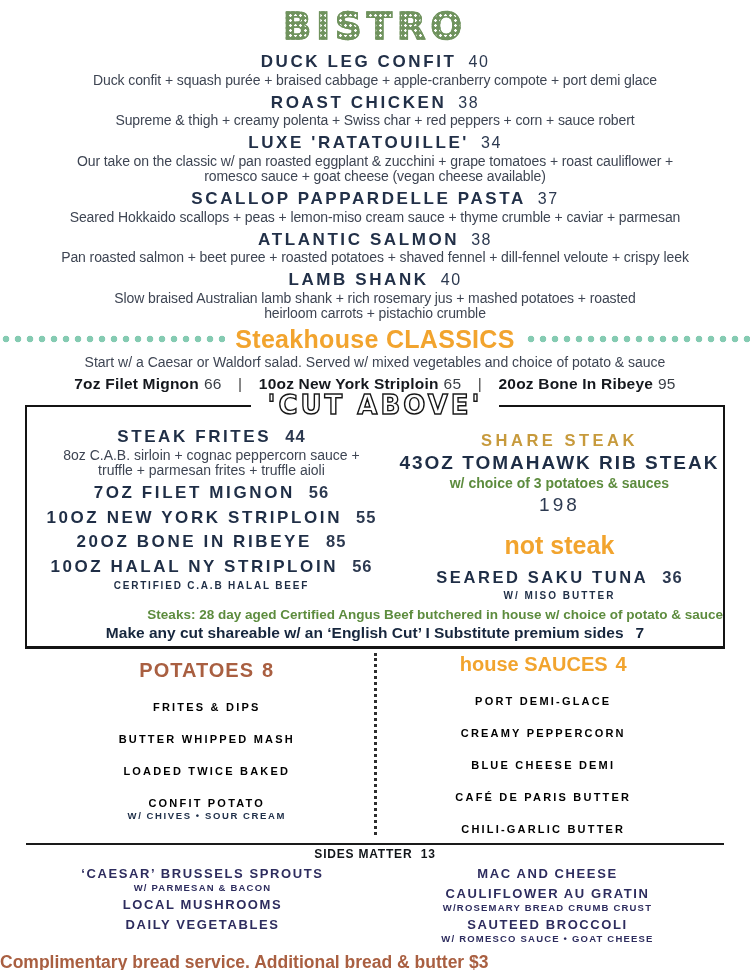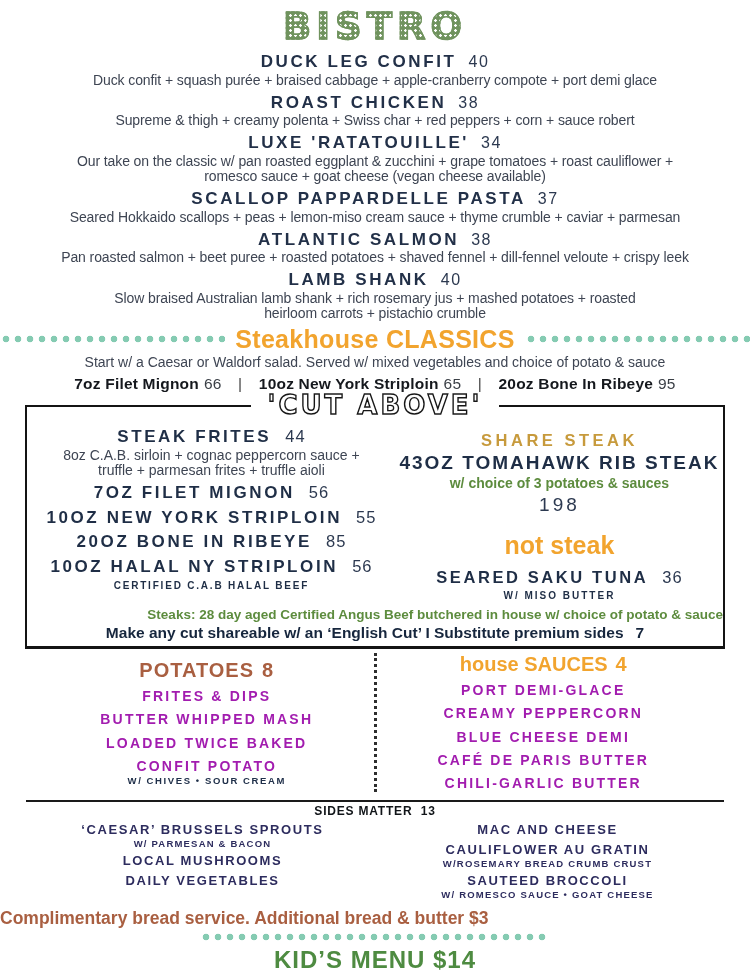--- a/index.html
+++ b/index.html
@@ -35,41 +35,41 @@
   .q-price{font-weight:400;color:#3a3f46;margin-left:5px;}
   .q-sep{margin:0 12px;font-weight:400;color:#444;}
 
   .cut-box{margin:12px 25px 0;border:2px solid #141414;border-bottom-width:3px;padding-bottom:4px;}
   .cut-title-wrap{text-align:center;margin-top:-15px;line-height:1;}
   .cut-title{display:inline-block;background:#fff;padding:0 16px;font-size:26px;letter-spacing:3px;}
   .cut-cols{display:flex;margin-top:4px;}
   .cut-left{width:53%;text-align:center;}
   .cut-right{width:47%;text-align:center;}
   .cut-row{font-size:17px;font-weight:700;letter-spacing:2.6px;color:#1f2e46;margin-top:5px;line-height:1.15;}
-  .cut-price{font-weight:400;font-size:16.5px;margin-left:14px;letter-spacing:1px;color:#2c3950;}
+  .cut-price{font-weight:700;font-size:16.5px;margin-left:14px;letter-spacing:1px;color:#2c3950;}
   .frites-desc{font-size:14px;color:#3e4553;line-height:1.07;max-width:335px;margin:2px auto 0;}
   .halal-note{font-size:10px;font-weight:700;letter-spacing:1.8px;color:#1f2e46;margin-top:3px;}
   .share-label{color:#c79a3c;font-size:16.5px;font-weight:700;letter-spacing:3.5px;margin-top:9px;}
   .share-name{color:#1f2e46;font-size:19px;font-weight:700;letter-spacing:2px;margin-top:2px;}
   .share-note{color:#5d8c3e;font-size:14px;font-weight:700;margin-top:1px;}
   .share-price{color:#2c3950;font-size:19px;letter-spacing:3px;margin-top:3px;}
   .notsteak-label{color:#f2a42e;font-size:25px;font-weight:700;margin-top:15px;}
   .tuna-row{font-size:16.5px;font-weight:700;letter-spacing:2.6px;color:#1f2e46;margin-top:8px;}
   .miso-note{font-size:10px;font-weight:700;letter-spacing:2px;color:#1f2e46;margin-top:3px;}
   .steaks-note{text-align:right;color:#5d8c3e;font-size:13.5px;font-weight:700;margin-top:6px;}
   .share-cut-note{text-align:center;color:#16263d;font-size:15.5px;font-weight:700;margin-top:2px;}
   .scn-price{margin-left:12px;}
 
   .two-col{display:flex;margin:4px 40px 0;align-items:stretch;}
   .col{flex:1;text-align:center;}
   .col-left{padding-top:6px;}
   .v-divider{width:0;border-left:3px dotted #2d2d2d;}
   .pot-title{color:#a95f41;font-size:20px;font-weight:700;letter-spacing:1px;line-height:1.1;}
   .sauce-title{color:#f2a42e;font-size:20px;font-weight:700;line-height:1.1;}
-  .small-item{font-size:14px;font-weight:700;letter-spacing:2.2px;color:#a21caf;margin-top:8px;line-height:1.1;}
+  .small-item{font-size:11px;font-weight:700;letter-spacing:2.2px;color:#000000;margin-top:20px;line-height:1.1;}
   .tiny-note{font-size:9.5px;font-weight:700;letter-spacing:1.6px;color:#20304a;margin-top:1px;}
   .title-price{margin-left:8px;}
 
   .rule{height:2px;background:#1a1a1a;margin:8px 26px 0;}
   .sides-title{text-align:center;font-size:12px;font-weight:700;color:#101418;letter-spacing:0.8px;margin-top:2px;line-height:1.2;}
   .sides-cols{display:flex;margin:0 30px 0;}
   .side-item{font-size:13px;font-weight:700;letter-spacing:1.6px;color:#2d2c5e;margin-top:5px;line-height:1.15;}
   .side-note{font-size:9.5px;font-weight:700;letter-spacing:1.2px;color:#2d2c5e;margin-top:0;}
 
   .bread-note{color:#a95f41;font-size:17.5px;font-weight:700;margin-top:8px;line-height:1.2;}

